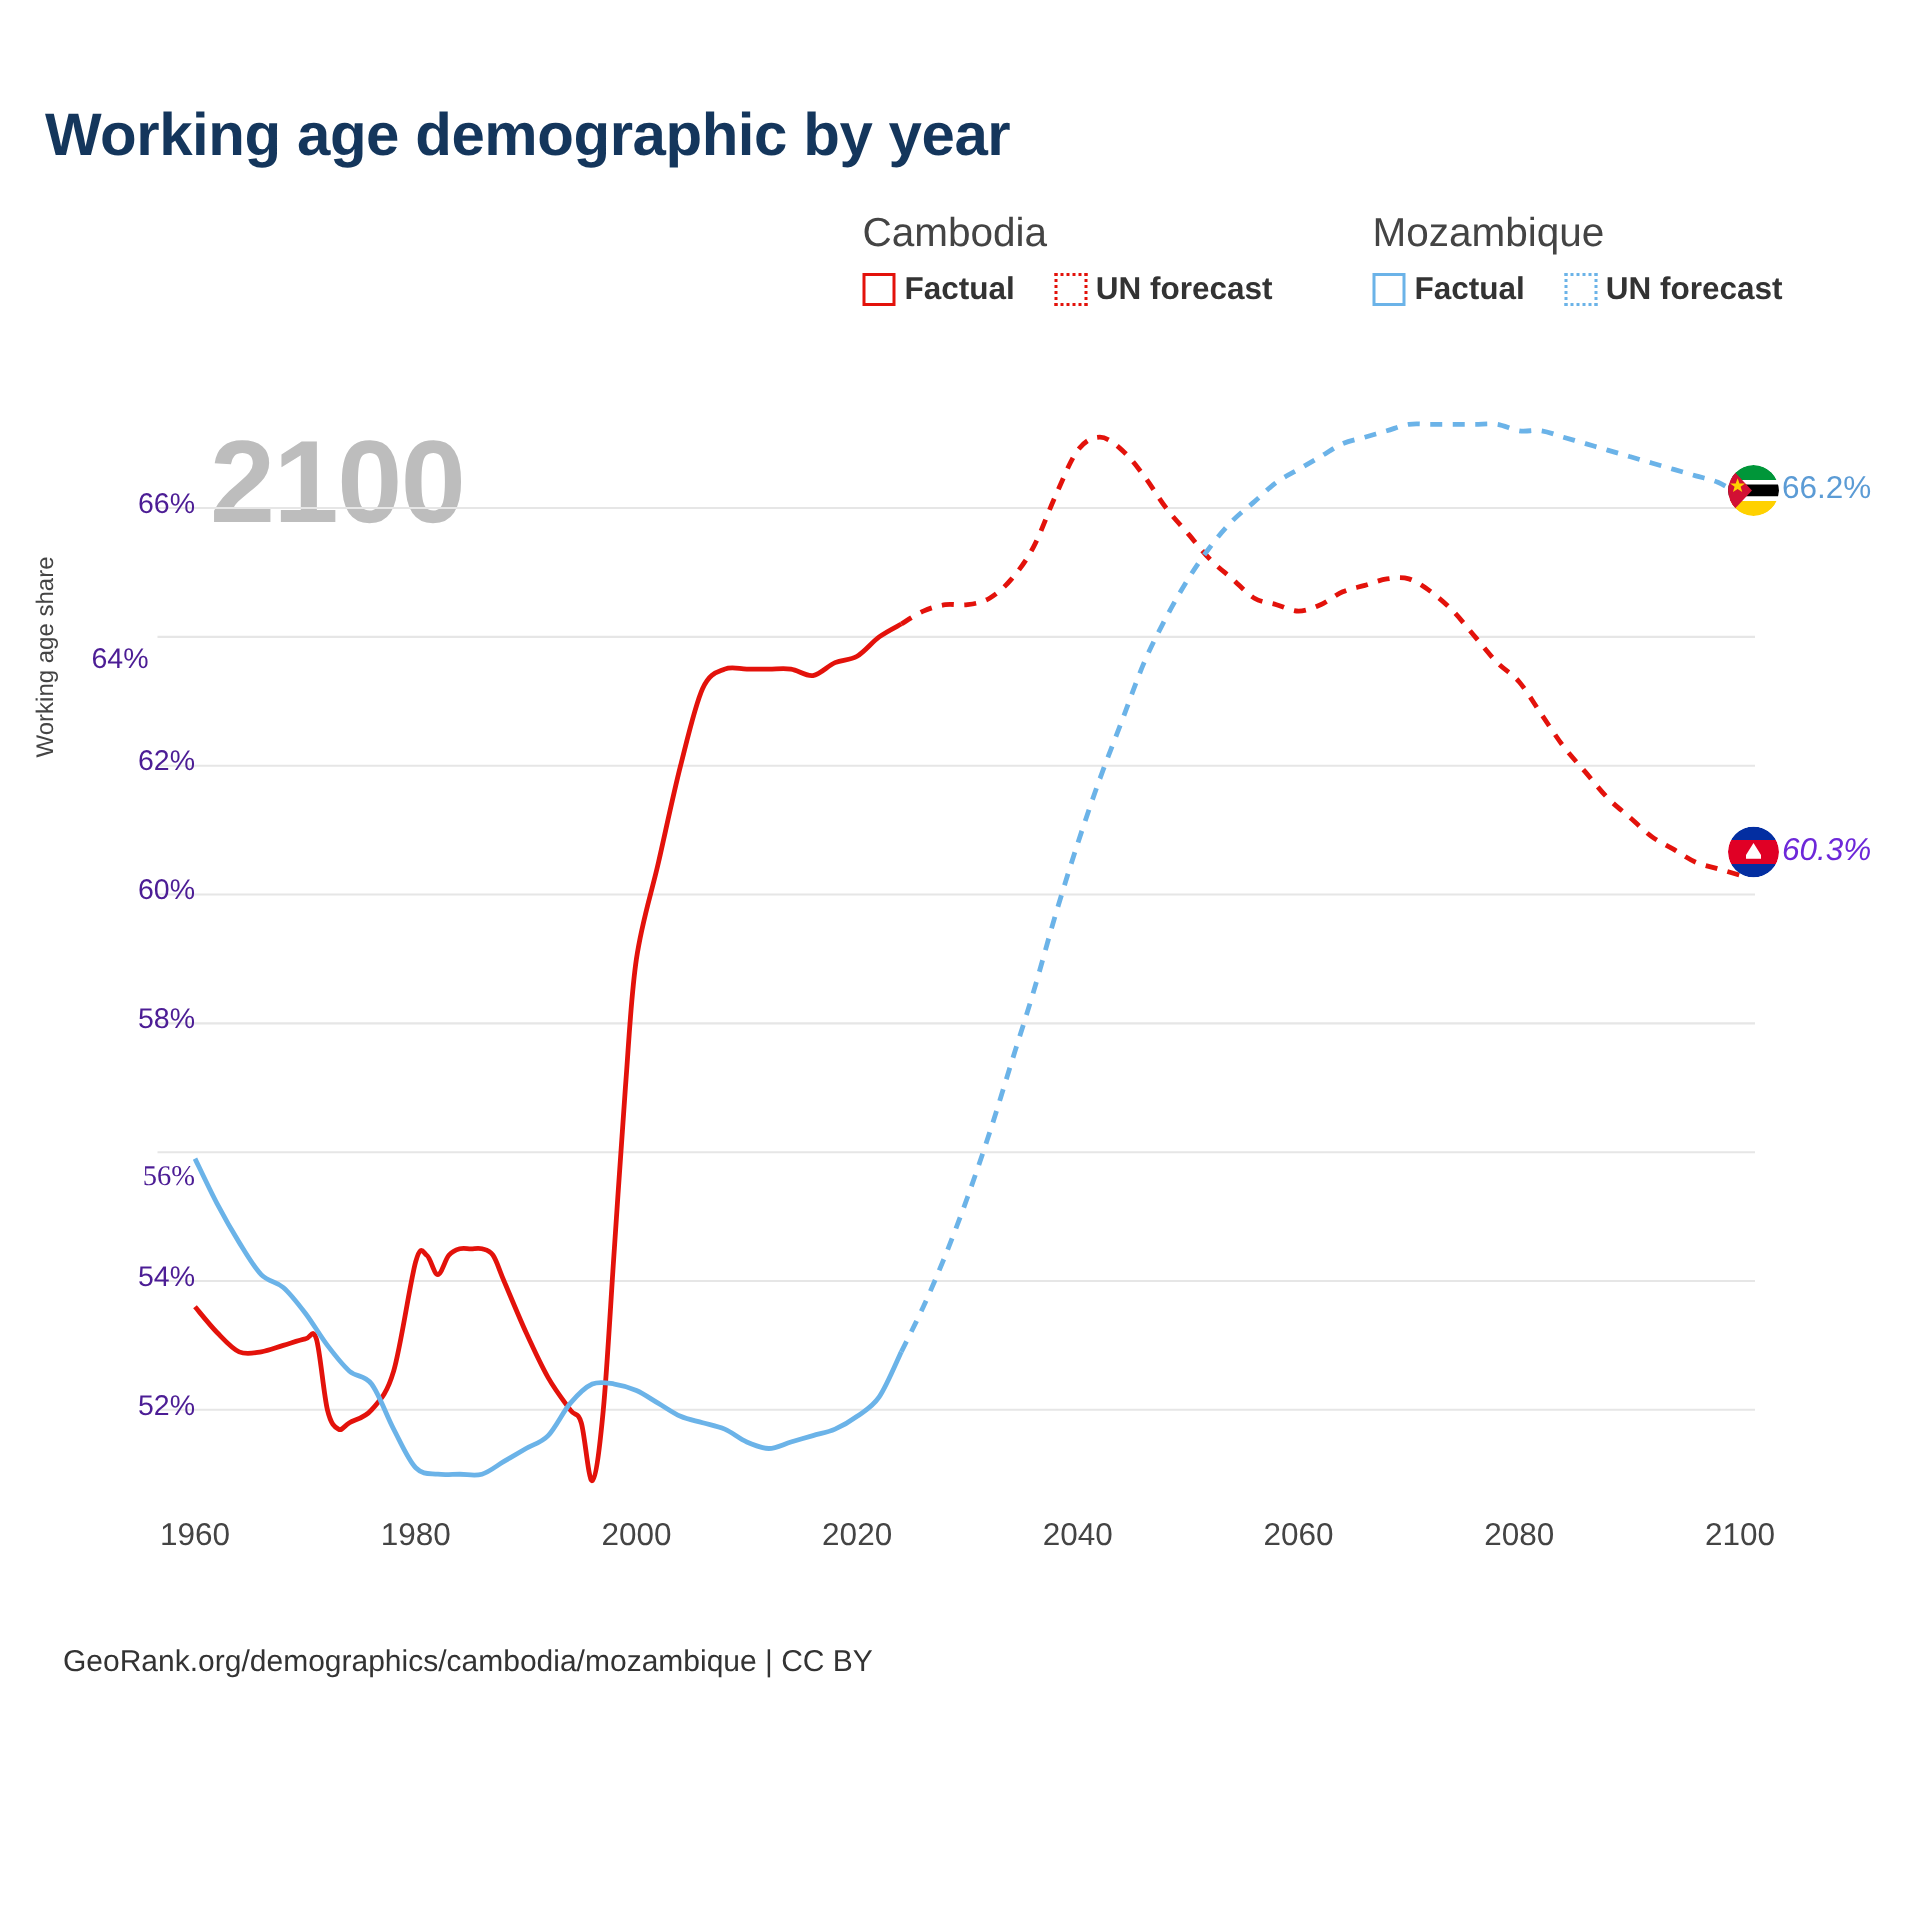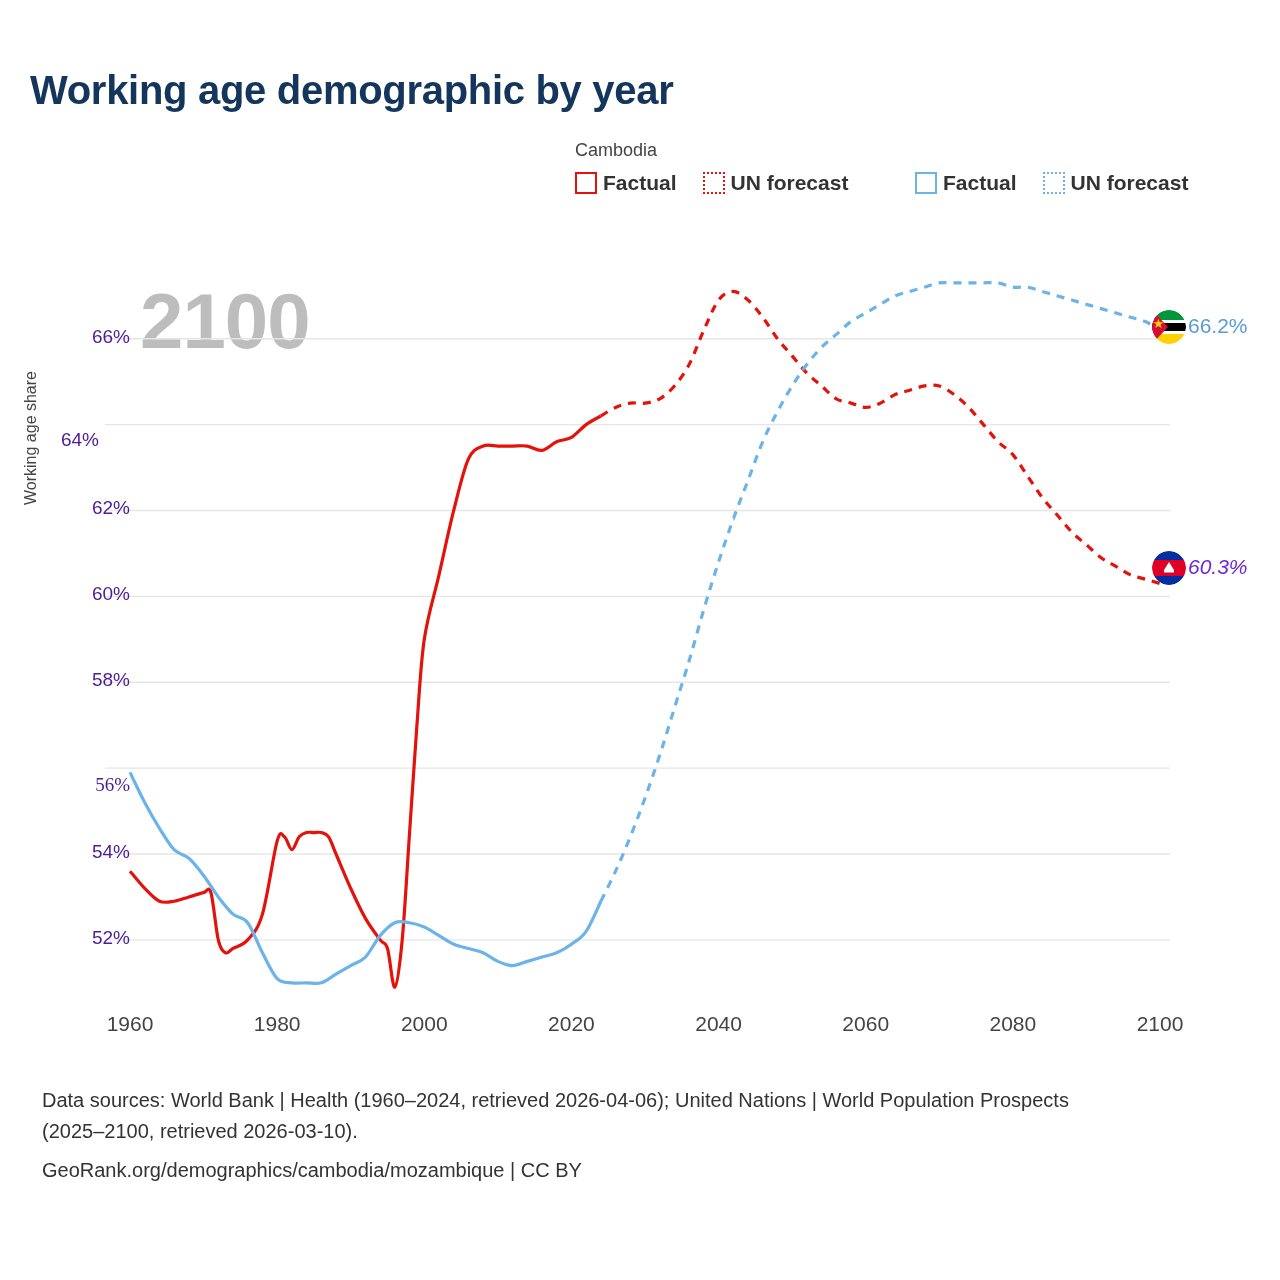--- a/index.html
+++ b/index.html
@@ -32,21 +32,21 @@
   }
   
   .legend {
     position: absolute;
     left: 575px;
     top: 140px;
     width: 690px;
   }
   .legend-row-names {
     display: flex;
-    font-size: 18px;
+    font-size: 27px;
     color: #444;
   }
   .legend-name-1 { width: 340px; }
   .legend-name-2 { width: 340px; }
   .legend-row-items {
     display: flex;
     margin-top: 10px;
     font-size: 21px;
     color: #333;
   }
@@ -162,20 +162,21 @@
 </head>
 <body>
 
 <div class="page">
 
   <div class="title">Working age demographic by year</div>
 
   <div class="legend">
     <div class="legend-row-names">
       <div class="legend-name-1">Cambodia</div>
+      <div class="legend-name-2">Mozambique</div>
     </div>
     <div class="legend-row-items">
       <div class="legend-group">
         <div class="legend-item">
           <span class="legend-swatch sw-red-solid"></span>
           <span>Factual</span>
         </div>
         <div class="legend-item">
           <span class="legend-swatch sw-red-dash"></span>
           <span>UN forecast</span>
@@ -264,17 +265,16 @@
         <rect x="0" y="9" width="34" height="16" fill="#e00025"></rect>
         <rect x="0" y="25" width="34" height="9" fill="#032ea1"></rect>
         <polygon points="17,11 22,19 12,19" fill="#ffffff"></polygon>
         <rect x="12" y="19" width="10" height="2.5" fill="#ffffff"></rect>
       </g>
     </svg>
   </div>
   <div class="endlabel cam">60.3%</div>
 
   <div class="footer">
-    <span class="src">Data sources: World Bank | Health (1960–2024, retrieved 2026-04-06); United Nations | World Population Prospects (2025–2100, retrieved 2026-03-10).</span>
     <span class="link">GeoRank.org/demographics/cambodia/mozambique | CC BY</span>
   </div>
 
 </div>
 
 </body></html>

